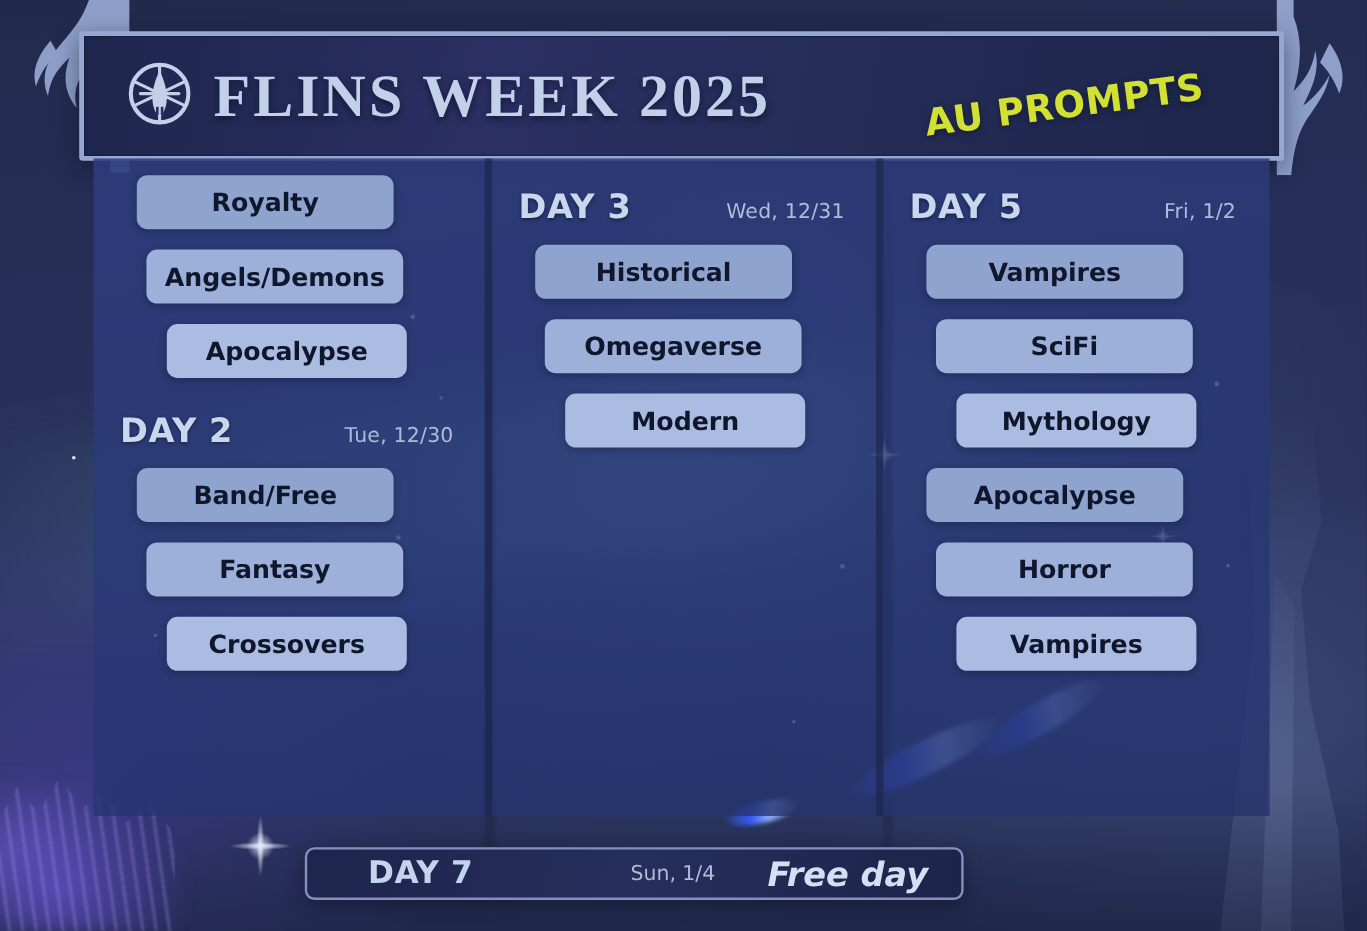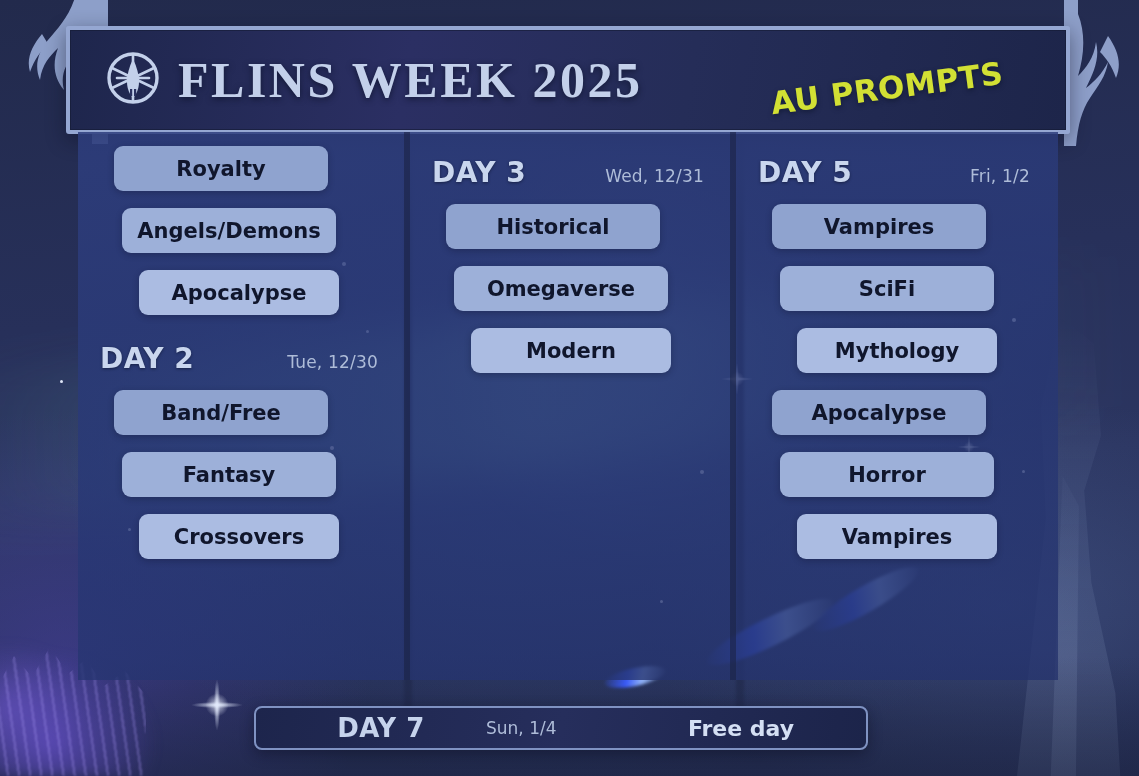--- a/index.html
+++ b/index.html
@@ -155,37 +155,37 @@
     margin-bottom:17px;
     box-shadow:0 2px 6px rgba(12,18,40,.30);
     white-space:nowrap;
   }
   .pill.p0 { width:214px; margin-left:16px;   background:#8fa3cf; }
   .pill.p1 { width:214px; margin-left:24px; background:#9db0d9; }
   .pill.p2 { width:200px; margin-left:41px; background:#abbce2; }
 
   
   #footer {
-    position:absolute; left:254px; top:706px; width:614px; height:44px;
+    position:absolute; left:254px; top:706px; width:549px; height:44px;
     background:linear-gradient(100deg,#1d254c,#262e5c 50%,#1c244a);
     border:2px solid #7f92c2; border-radius:8px;
-    display:flex; align-items:center; justify-content:center; gap:0;
+    display:flex; align-items:center; justify-content:center; gap:16px;
     box-shadow:0 4px 14px rgba(10,14,32,.45);
   }
   #footer .f-day {
     font-family:"DejaVu Sans", sans-serif; font-weight:700; font-size:26px;
     color:#c6d3ec; letter-spacing:.5px; width:210px; text-align:center;
   }
   #footer .f-date {
     font-family:"DejaVu Sans", sans-serif; font-size:17px;
-    color:#aebcd8; width:150px; text-align:left;
+    color:#aebcd8; width:150px; text-align:right;
   }
   #footer .f-note {
-    font-family:"DejaVu Sans", sans-serif; font-weight:700; font-size:22px;
-    color:#d4dff3; width:210px; text-align:center;
+    font-family:"DejaVu Sans", sans-serif; font-weight:700; font-size:28px;
+    color:#d4dff3; width:210px; text-align:center;font-style:italic;
   }
 </style>
 </head>
 <body>
 
 <div id="bg">
   <div class="bg-base"></div>
   <div class="moon-glow"></div>
   <div class="aurora"></div>
   <div class="tower"></div>

